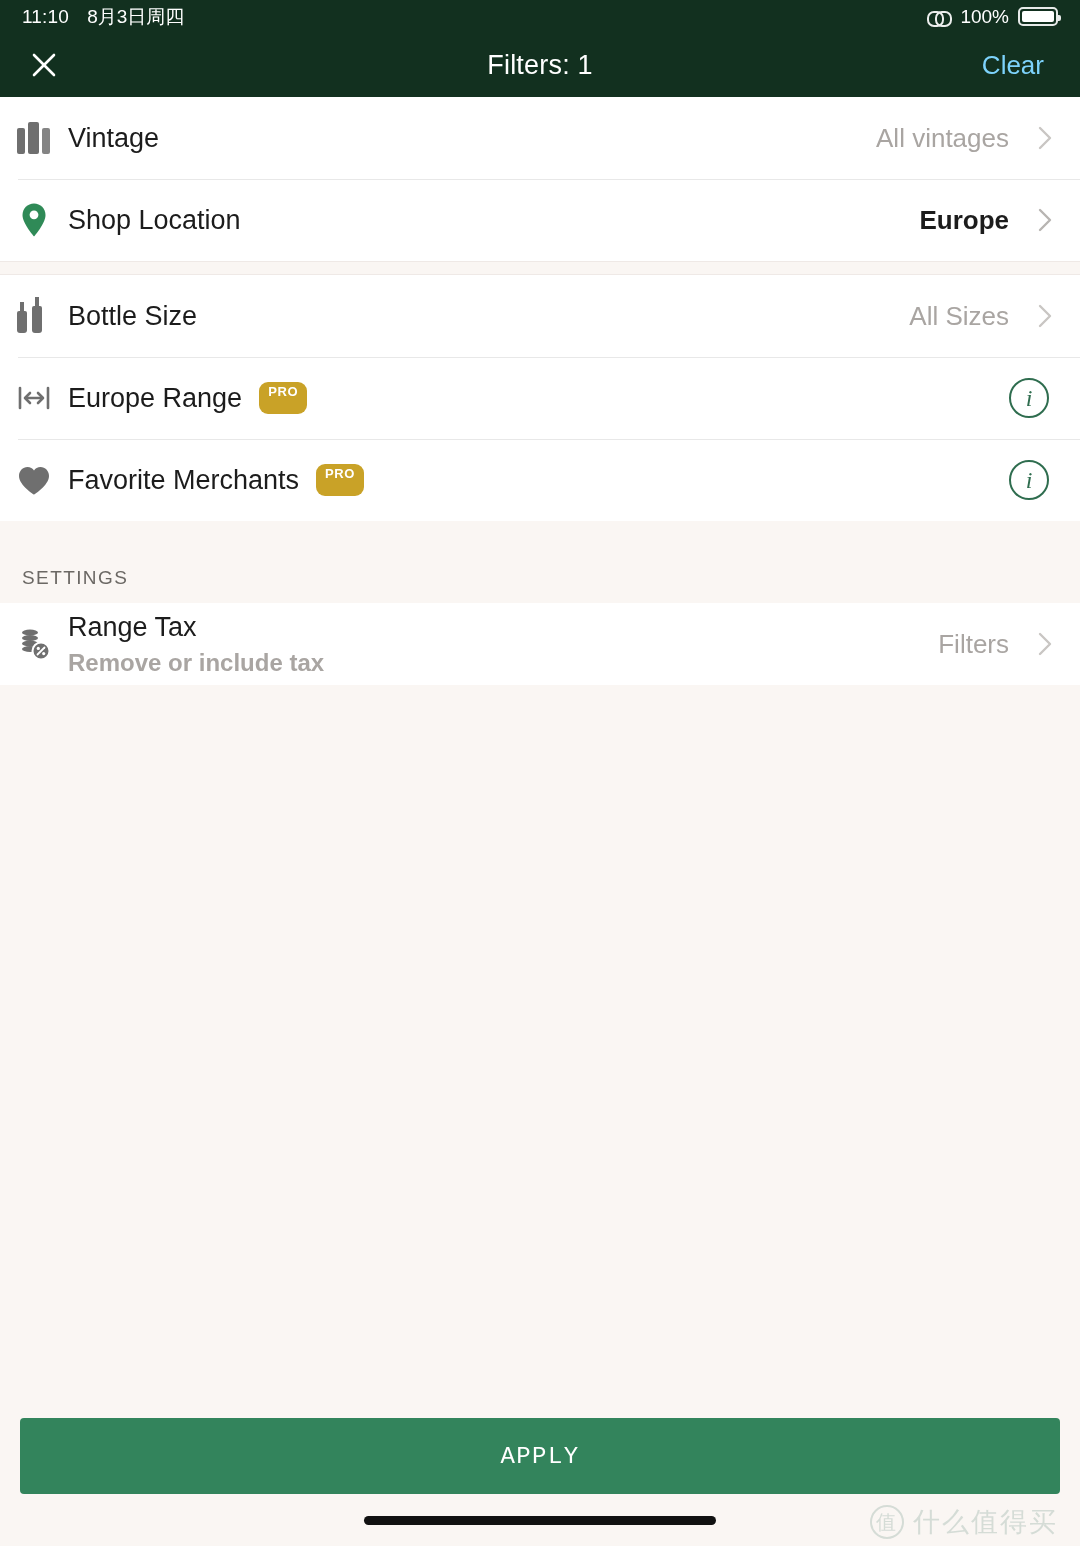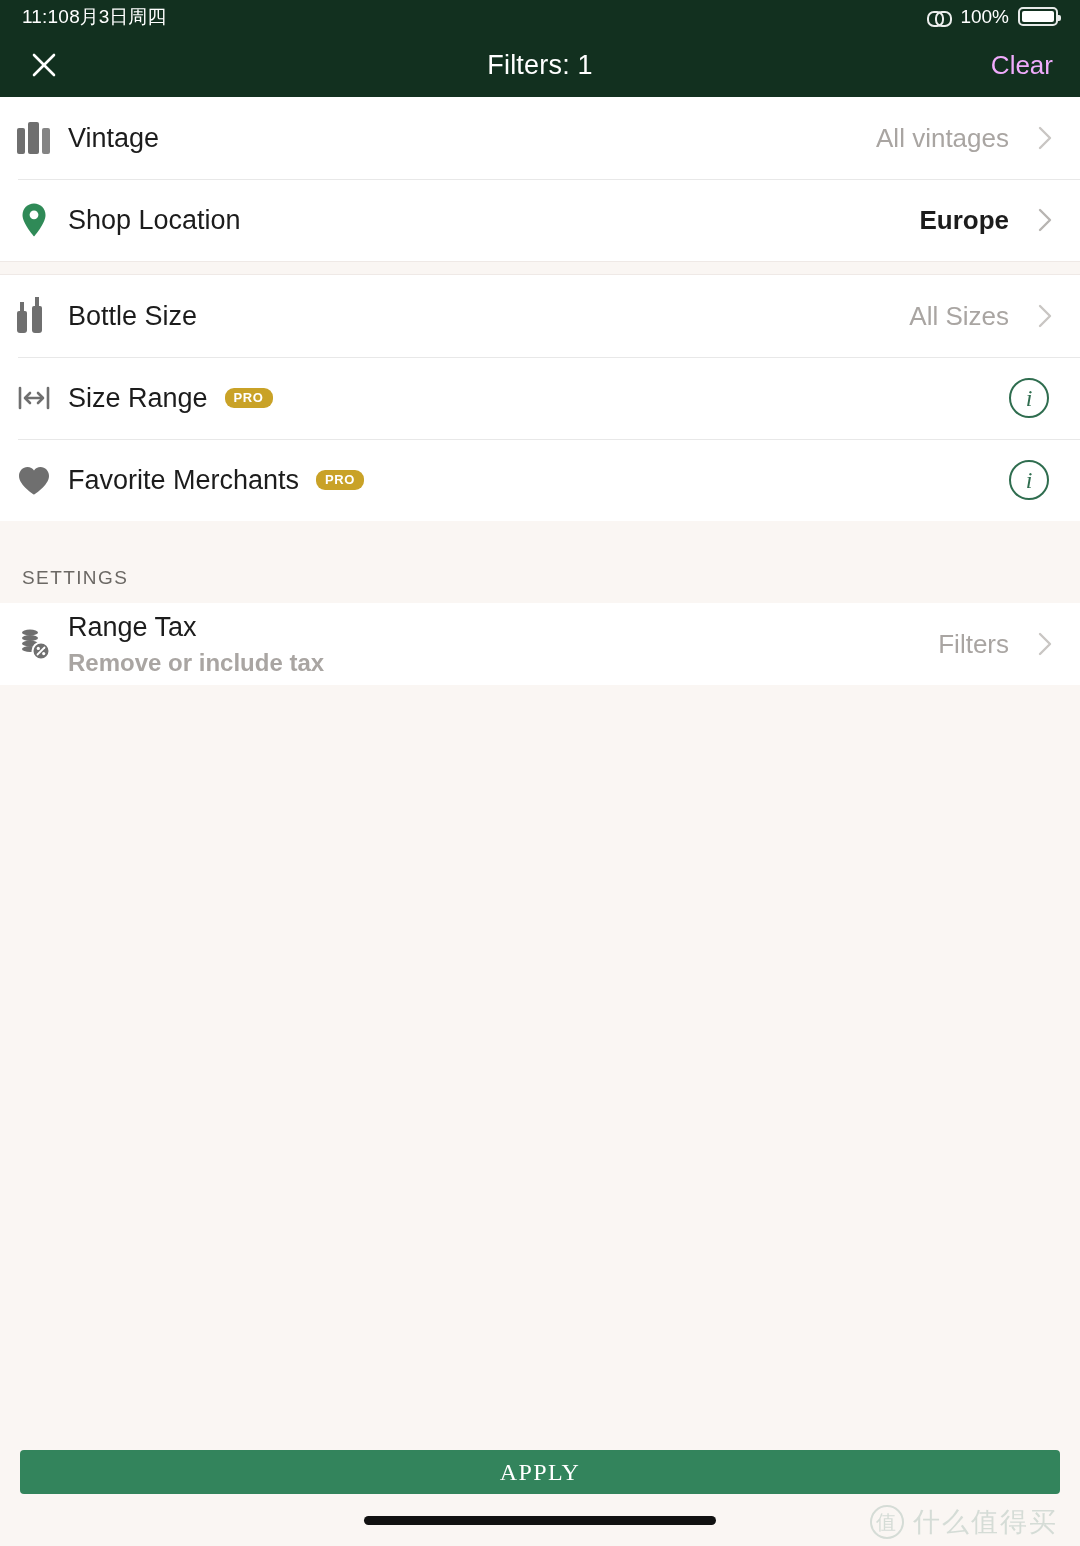--- a/index.html
+++ b/index.html
@@ -19,21 +19,21 @@
   
   .statusbar {
     height:33px;
     background:#12301f;
     color:#ffffff;
     display:flex; align-items:center;
     padding:0 22px;
     font-size:19px;
     flex:0 0 auto;
   }
-  .status-left { display:flex; align-items:center; }
+  .status-left { display:flex; align-items:center; gap:18px; }
   .status-right { margin-left:auto; display:flex; align-items:center; gap:9px; }
   .status-time { font-size:19px; letter-spacing:.2px; }
   .status-date { font-size:19px; }
   .status-pct { font-size:19px; }
   .link-icon { display:inline-block; width:24px; height:16px; position:relative; opacity:.92; }
   .link-icon::before, .link-icon::after {
     content:""; position:absolute; top:2px;
     width:13px; height:12px;
     border:2.2px solid #ffffff; border-radius:7px;
   }
@@ -67,22 +67,22 @@
     display:flex; align-items:center; justify-content:center;
     cursor:pointer;
   }
   .close-btn svg { display:block; }
   .appbar-title {
     width:100%; text-align:center;
     color:#ffffff; font-size:27px; font-weight:400;
     letter-spacing:.2px;
   }
   .clear-btn {
-    position:absolute; right:27px; top:50%; transform:translateY(-50%);
-    color:#f0abfc; font-size:26px; font-weight:400;
+    position:absolute; right:36px; top:50%; transform:translateY(-50%);
+    color:#7dd3fc; font-size:26px; font-weight:400;
     cursor:pointer;
   }
 
   
   .scroll { flex:1 1 auto; overflow:hidden; background:#faf6f3; }
   .group { background:#ffffff; }
   .gap { height:14px; background:#faf6f3; border-top:1px solid #efe9e6; border-bottom:1px solid #efe9e6; }
 
   .row {
     display:flex; align-items:center;
@@ -117,21 +117,21 @@
   .chev {
     width:34px; min-width:34px; margin-left:10px;
     display:flex; align-items:center; justify-content:flex-end;
   }
   .chev svg { display:block; }
 
   .pro {
     display:inline-flex; align-items:center; justify-content:center;
     background:#c9a227; color:#ffffff;
     font-size:13px; font-weight:700; letter-spacing:.6px;
-    padding:3px 9px 4px; border-radius:9px;
+    padding:3px 9px 16px; border-radius:9px;
     line-height:1;
   }
   .info-btn {
     width:40px; height:40px; border-radius:50%;
     border:2px solid #2f6d4f;
     display:flex; align-items:center; justify-content:center;
     color:#2f6d4f; font-size:24px; font-family:"Liberation Serif", serif;
     font-style:italic; cursor:pointer; margin-right:4px;
   }
 
@@ -155,24 +155,24 @@
   .ic-bottle i::before {
     content:""; position:absolute; left:50%; transform:translateX(-50%);
     top:-9px; width:4px; height:10px; background:#6f6f6f;
   }
 
   .ic-heart { color:#6f6f6f; }
 
   
   .footer { flex:0 0 auto; background:#faf6f3; padding:0 20px 0; }
   .apply {
-    height:44px; width:100%;
+    height:76px; width:100%;
     background:#33845c; color:#ffffff;
     border:none; border-radius:4px;
-    font-family:Liberation Serif, serif;
+    font-family:Liberation Mono, monospace;
     font-size:24px; letter-spacing:1.4px;
     cursor:pointer;
   }
   .home-wrap { height:52px; display:flex; align-items:center; justify-content:center; background:#faf6f3; position:relative; flex:0 0 auto; }
   .home-indicator { width:352px; height:9px; background:#111111; border-radius:6px; }
   .watermark {
     position:absolute; right:22px; bottom:6px;
     display:flex; align-items:center; gap:9px;
     color:#cfd8d2; font-size:27px; letter-spacing:2px;
     pointer-events:none; opacity:.85;
@@ -288,21 +288,21 @@
           <svg width="34" height="28" viewBox="0 0 34 28" aria-hidden="true">
             <line x1="3" y1="4" x2="3" y2="24" stroke="#6f6f6f" stroke-width="2.6" stroke-linecap="round"></line>
             <line x1="31" y1="4" x2="31" y2="24" stroke="#6f6f6f" stroke-width="2.6" stroke-linecap="round"></line>
             <line x1="9" y1="14" x2="25" y2="14" stroke="#6f6f6f" stroke-width="2.6" stroke-linecap="round"></line>
             <polyline points="13,9 8,14 13,19" fill="none" stroke="#6f6f6f" stroke-width="2.6" stroke-linecap="round" stroke-linejoin="round"></polyline>
             <polyline points="21,9 26,14 21,19" fill="none" stroke="#6f6f6f" stroke-width="2.6" stroke-linecap="round" stroke-linejoin="round"></polyline>
           </svg>
         </div>
         <div class="txtwrap">
           <div class="label">
-            <span>Size Range</span>
+            <span>Europe Range</span>
             <span class="pro">PRO</span>
           </div>
         </div>
         <div class="spacer"></div>
         <div class="info-btn">i</div>
       </div>
 
       <div class="row">
         <div class="ico">
           <svg width="34" height="31" viewBox="0 0 34 31" class="ic-heart" aria-hidden="true">

